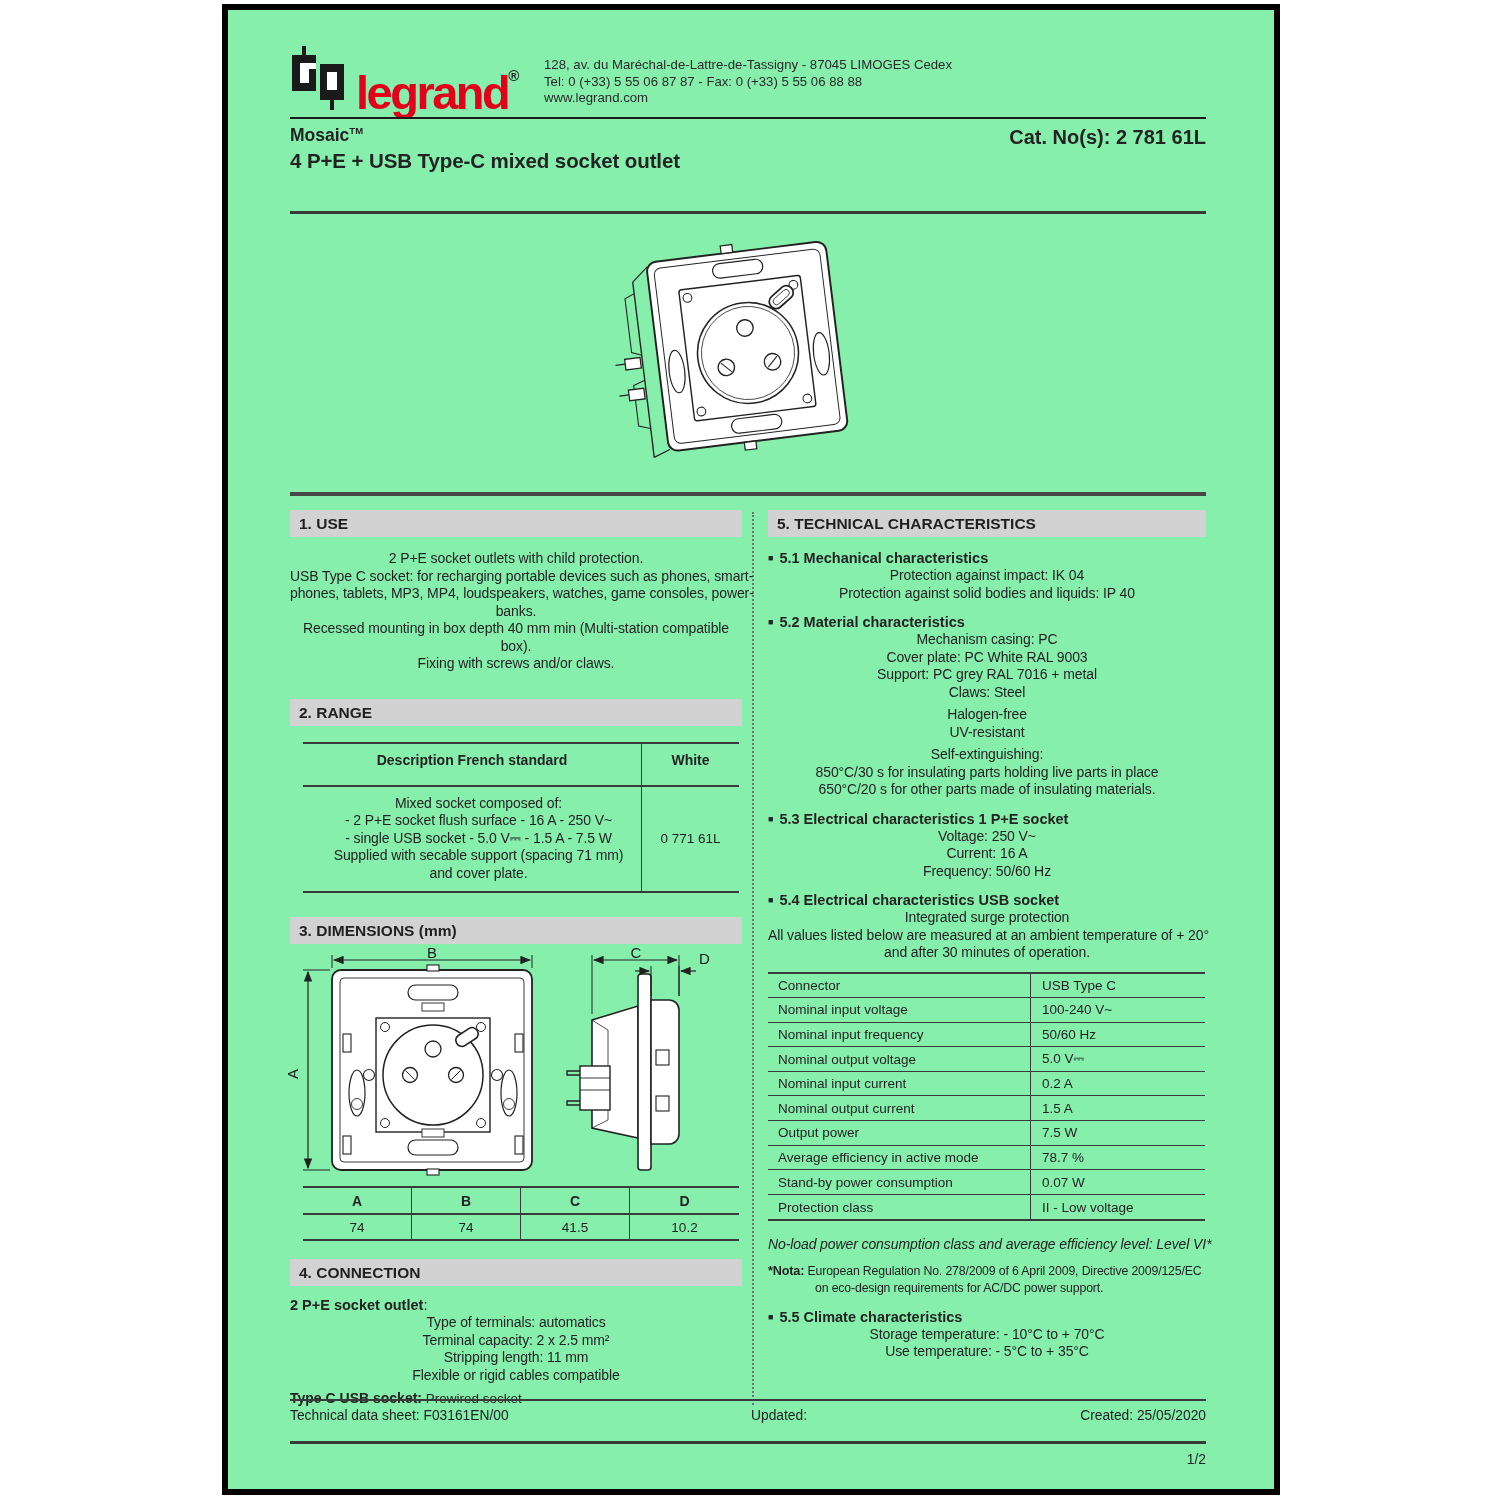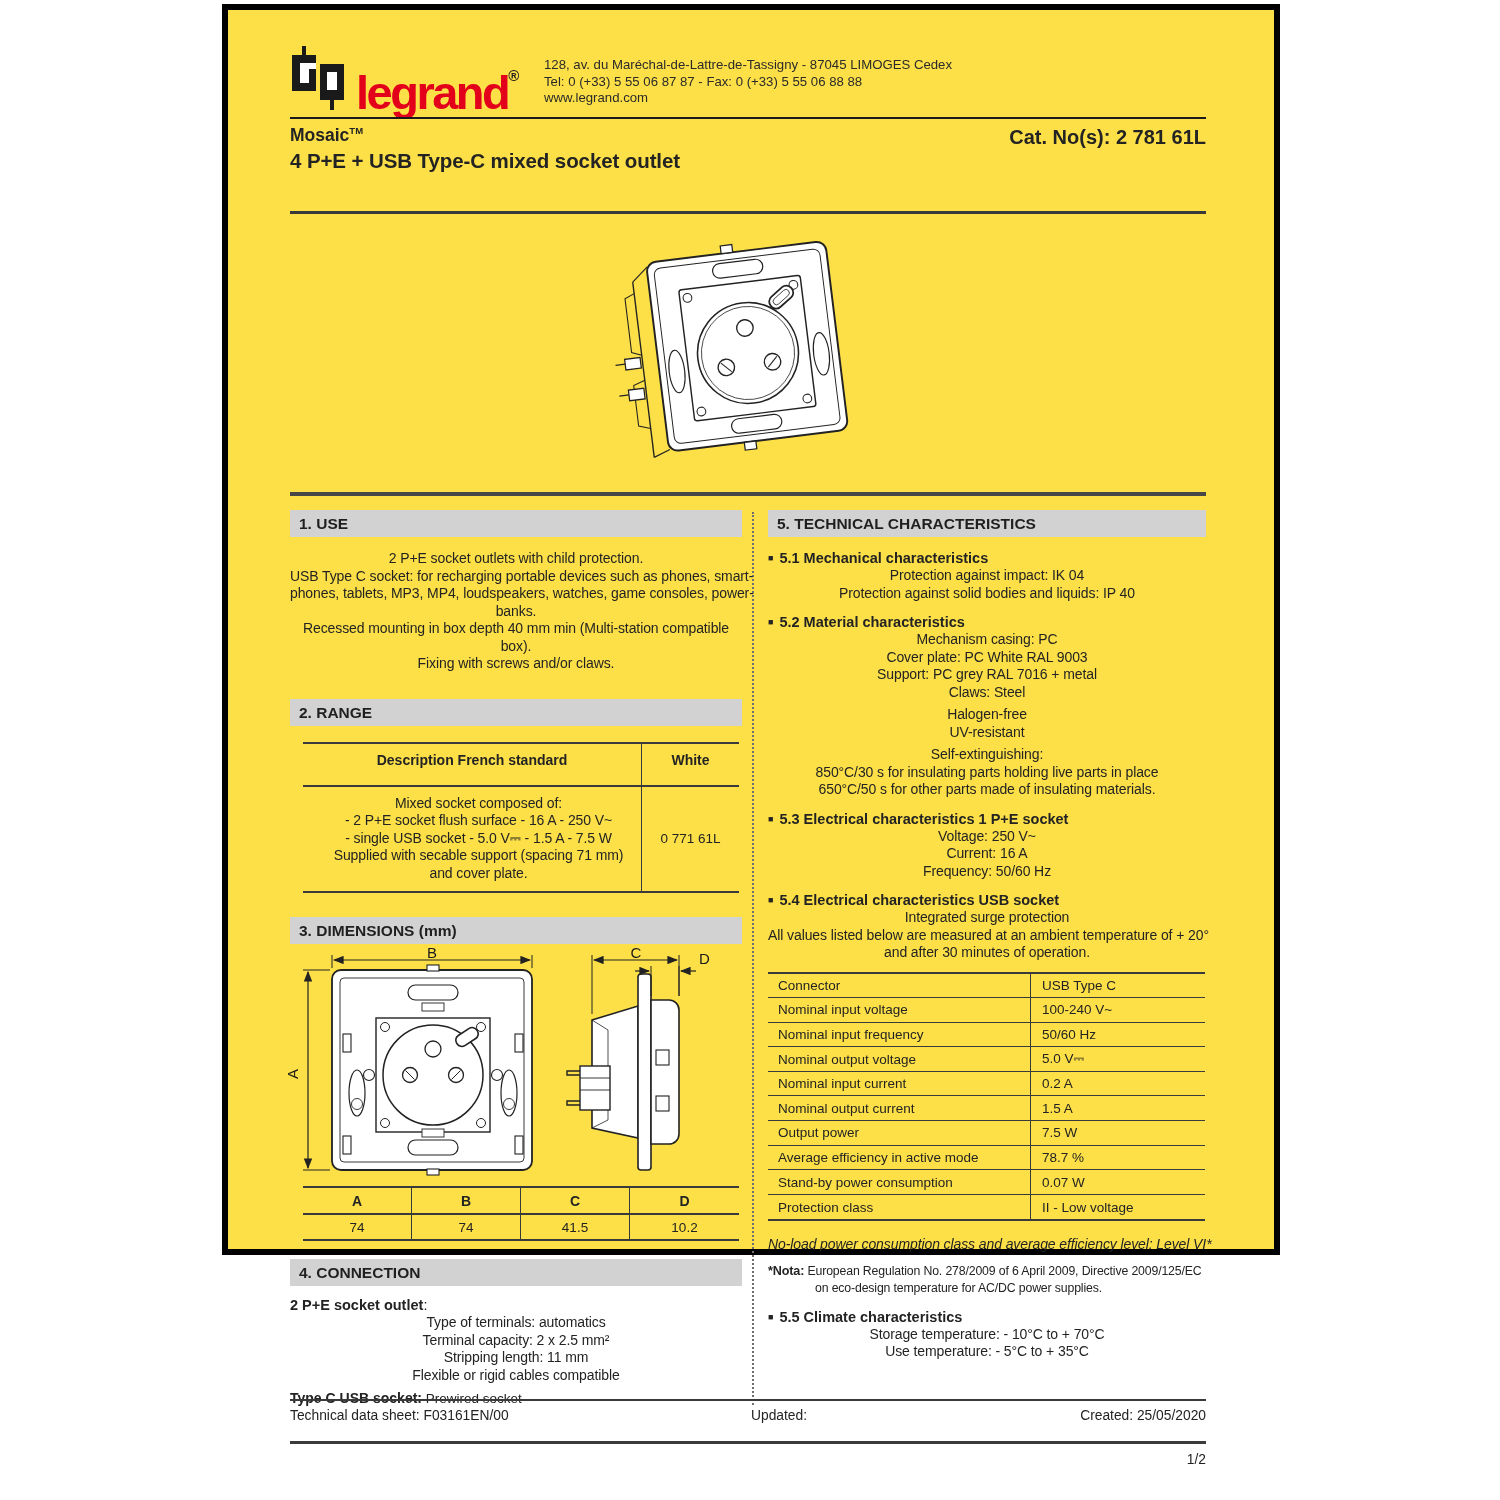--- a/index.html
+++ b/index.html
@@ -1,19 +1,19 @@
 <!DOCTYPE html>
 <html style="--red: #e2001a; --bar: #d2d2d2;"><head>
 <meta charset="utf-8">
 <style>
   html,body { margin:0; padding:0; background:#fff; }
   body { width:1500px; height:1500px; position:relative; overflow:hidden;
          font-family:"Liberation Sans","DejaVu Sans",sans-serif; color:#232323; }
-  .page { position:absolute; left:222px; top:4px; width:1058px; height:1251px;
-          background:#fde047; border:6px solid #000; box-sizing:border-box; }
+  .page { position:absolute; left:222px; top:4px; width:1058px; height:1491px;
+          background:#86efac; border:6px solid #000; box-sizing:border-box; }
   .abs { position:absolute; }
 
   
   .logo-wrap { left:62px; top:36px; display:flex; align-items:flex-start; }
   .brand { color:var(--red,#e2001a); font-weight:bold; font-size:47px; line-height:47px;
            letter-spacing:-2.5px; margin-left:8px; margin-top:6px; }
   .brand sup { color:#1a1a1a; font-size:15px; letter-spacing:0; vertical-align:28px; font-weight:bold;}
   .addr { left:316px; top:47px; font-size:13.2px; line-height:16.5px; color:#2a2a2a; }
   .rule-top { left:62px; top:107px; width:916px; height:2px; background:#1a1a1a; }
   .fam-row { left:62px; top:115px; width:916px; height:24px; }
@@ -310,21 +310,21 @@
 
     <div class="subhead"><span class="blt">■</span><span>5.2 Material characteristics</span></div>
     <div class="bodyline">Mechanism casing: PC</div>
     <div class="bodyline">Cover plate: PC White RAL 9003</div>
     <div class="bodyline">Support: PC grey RAL 7016 + metal</div>
     <div class="bodyline">Claws: Steel</div>
     <div class="bodyline gap4">Halogen-free</div>
     <div class="bodyline">UV-resistant</div>
     <div class="bodyline gap4">Self-extinguishing:</div>
     <div class="bodyline">850°C/30 s for insulating parts holding live parts in place</div>
-    <div class="bodyline">650°C/50 s for other parts made of insulating materials.</div>
+    <div class="bodyline">650°C/20 s for other parts made of insulating materials.</div>
 
     <div class="subhead"><span class="blt">■</span><span>5.3 Electrical characteristics 1 P+E socket</span></div>
     <div class="bodyline">Voltage: 250 V~</div>
     <div class="bodyline">Current: 16 A</div>
     <div class="bodyline">Frequency: 50/60 Hz</div>
 
     <div class="subhead"><span class="blt">■</span><span>5.4 Electrical characteristics USB socket</span></div>
     <div class="bodyline">Integrated surge protection</div>
     <div class="bodyline" style="margin-top:0">All values listed below are measured at an ambient temperature of + 20°</div>
     <div class="bodyline">and after 30 minutes of operation.</div>
@@ -368,21 +368,21 @@
         </div>
       <div class="usb-row">
           <div class="k">Protection class</div>
           <div class="v">II - Low voltage</div>
         </div>
     </div>
 
     <div class="bodyline noload">No-load power consumption class and average efficiency level: Level VI*</div>
     <div class="nota">
       <div><b>*Nota:</b> <span>European Regulation No. 278/2009 of 6 April 2009, Directive 2009/125/EC</span></div>
-      <div class="l2">on eco-design temperature for AC/DC power supplies.</div>
+      <div class="l2">on eco-design requirements for AC/DC power support.</div>
     </div>
 
     <div class="subhead"><span class="blt">■</span><span>5.5 Climate characteristics</span></div>
     <div class="bodyline">Storage temperature: - 10°C to + 70°C</div>
     <div class="bodyline">Use temperature: - 5°C to + 35°C</div>
   </div>
 
   <div class="abs f-rule1"></div>
   <div class="abs f-row">
     <span>Technical data sheet: F03161EN/00</span>

